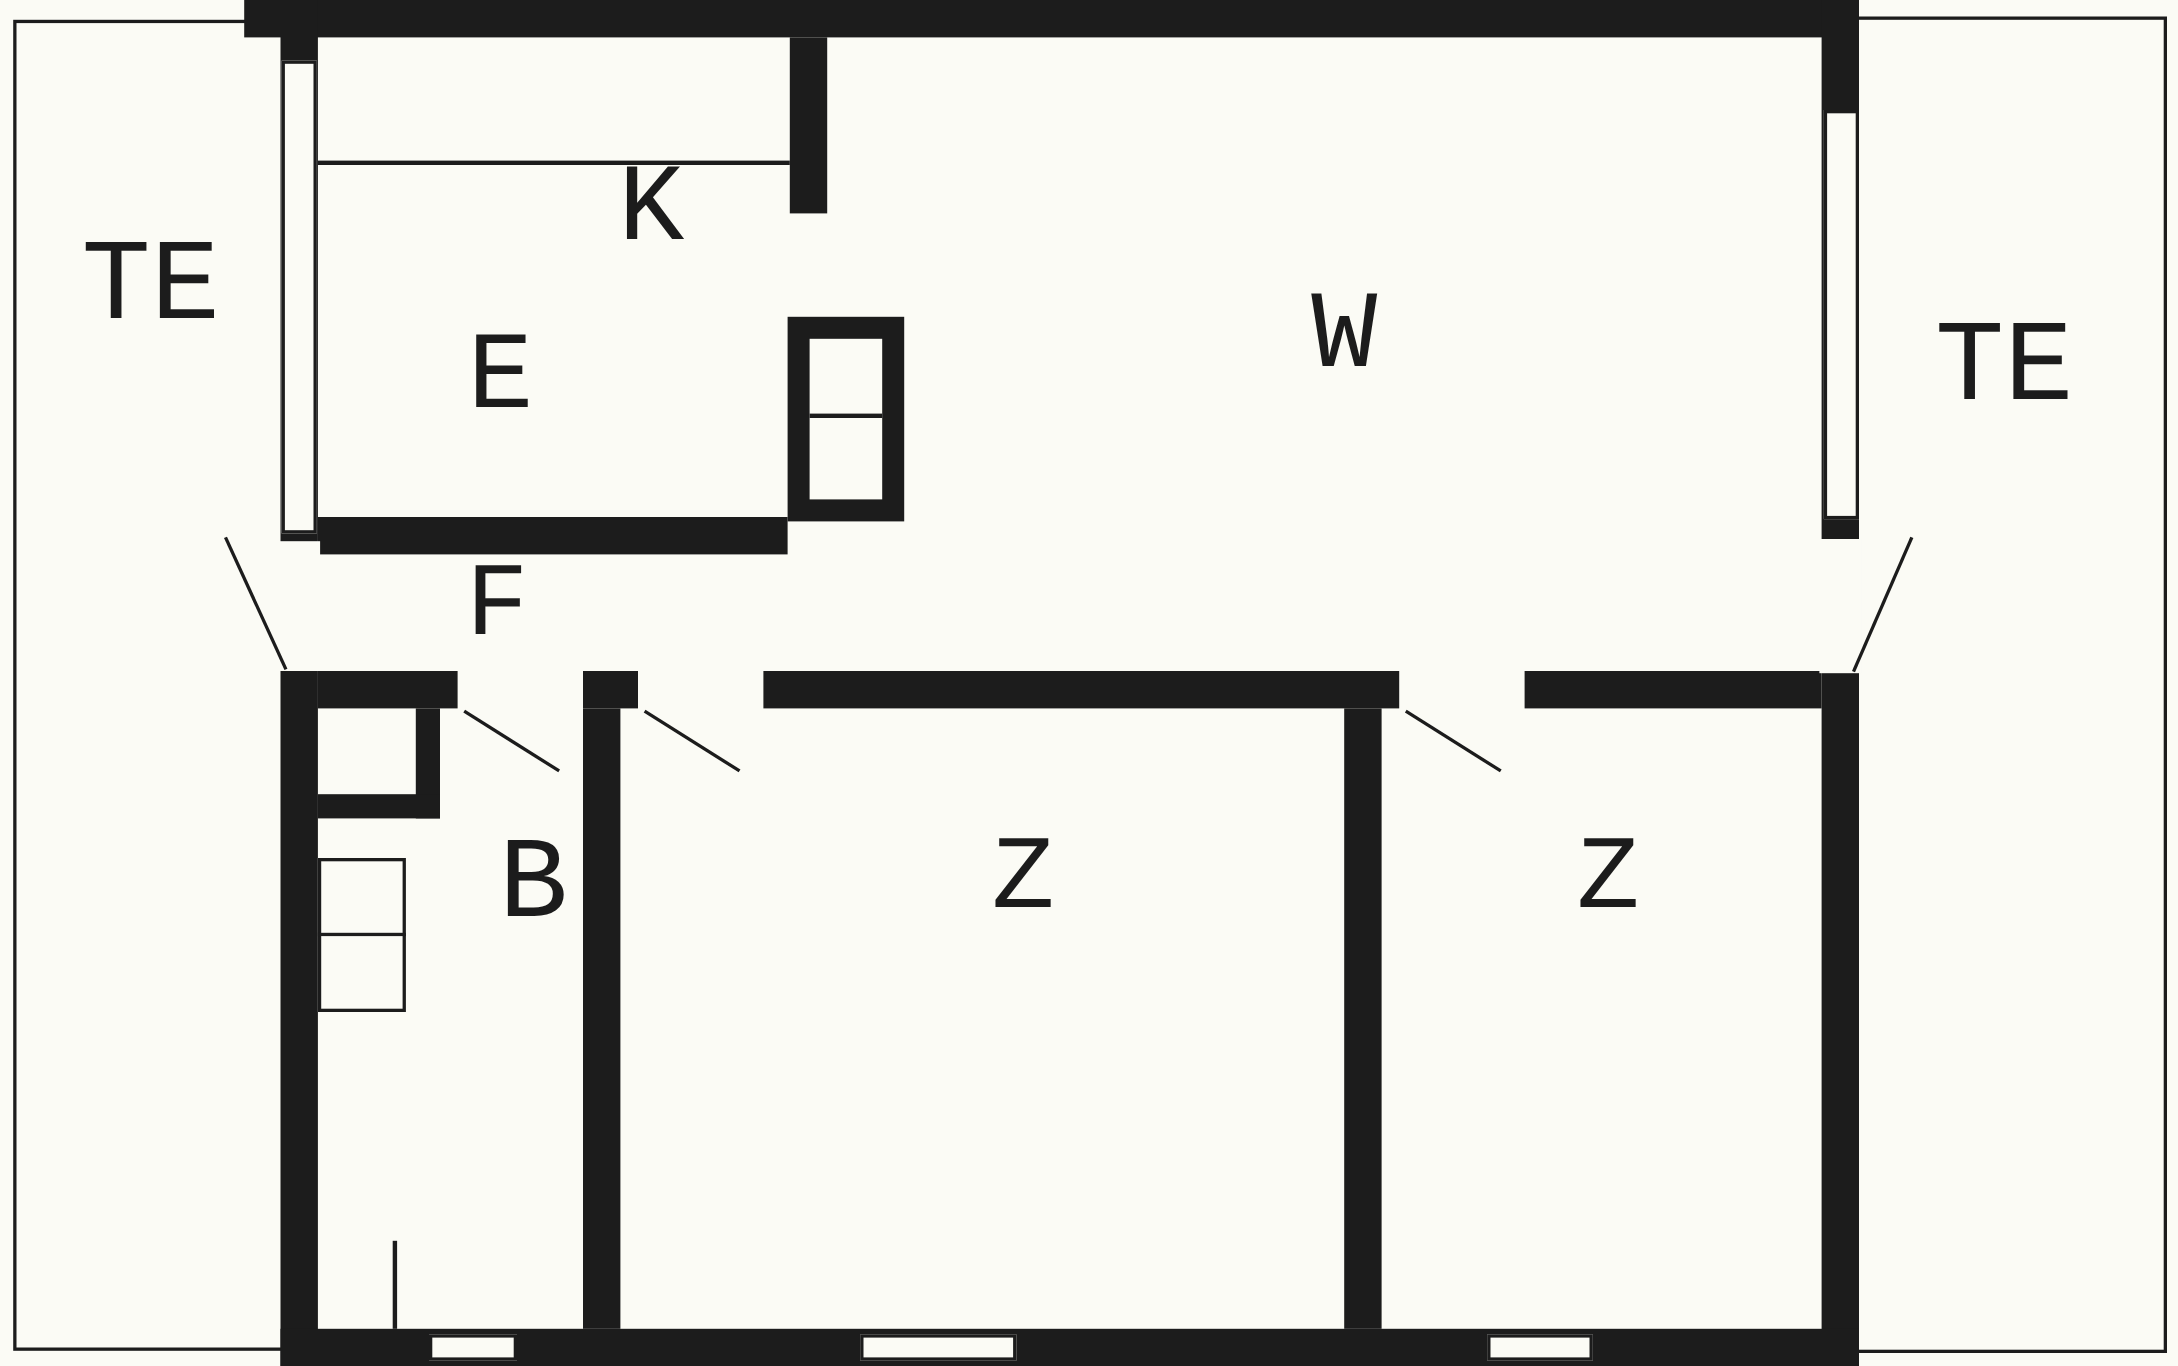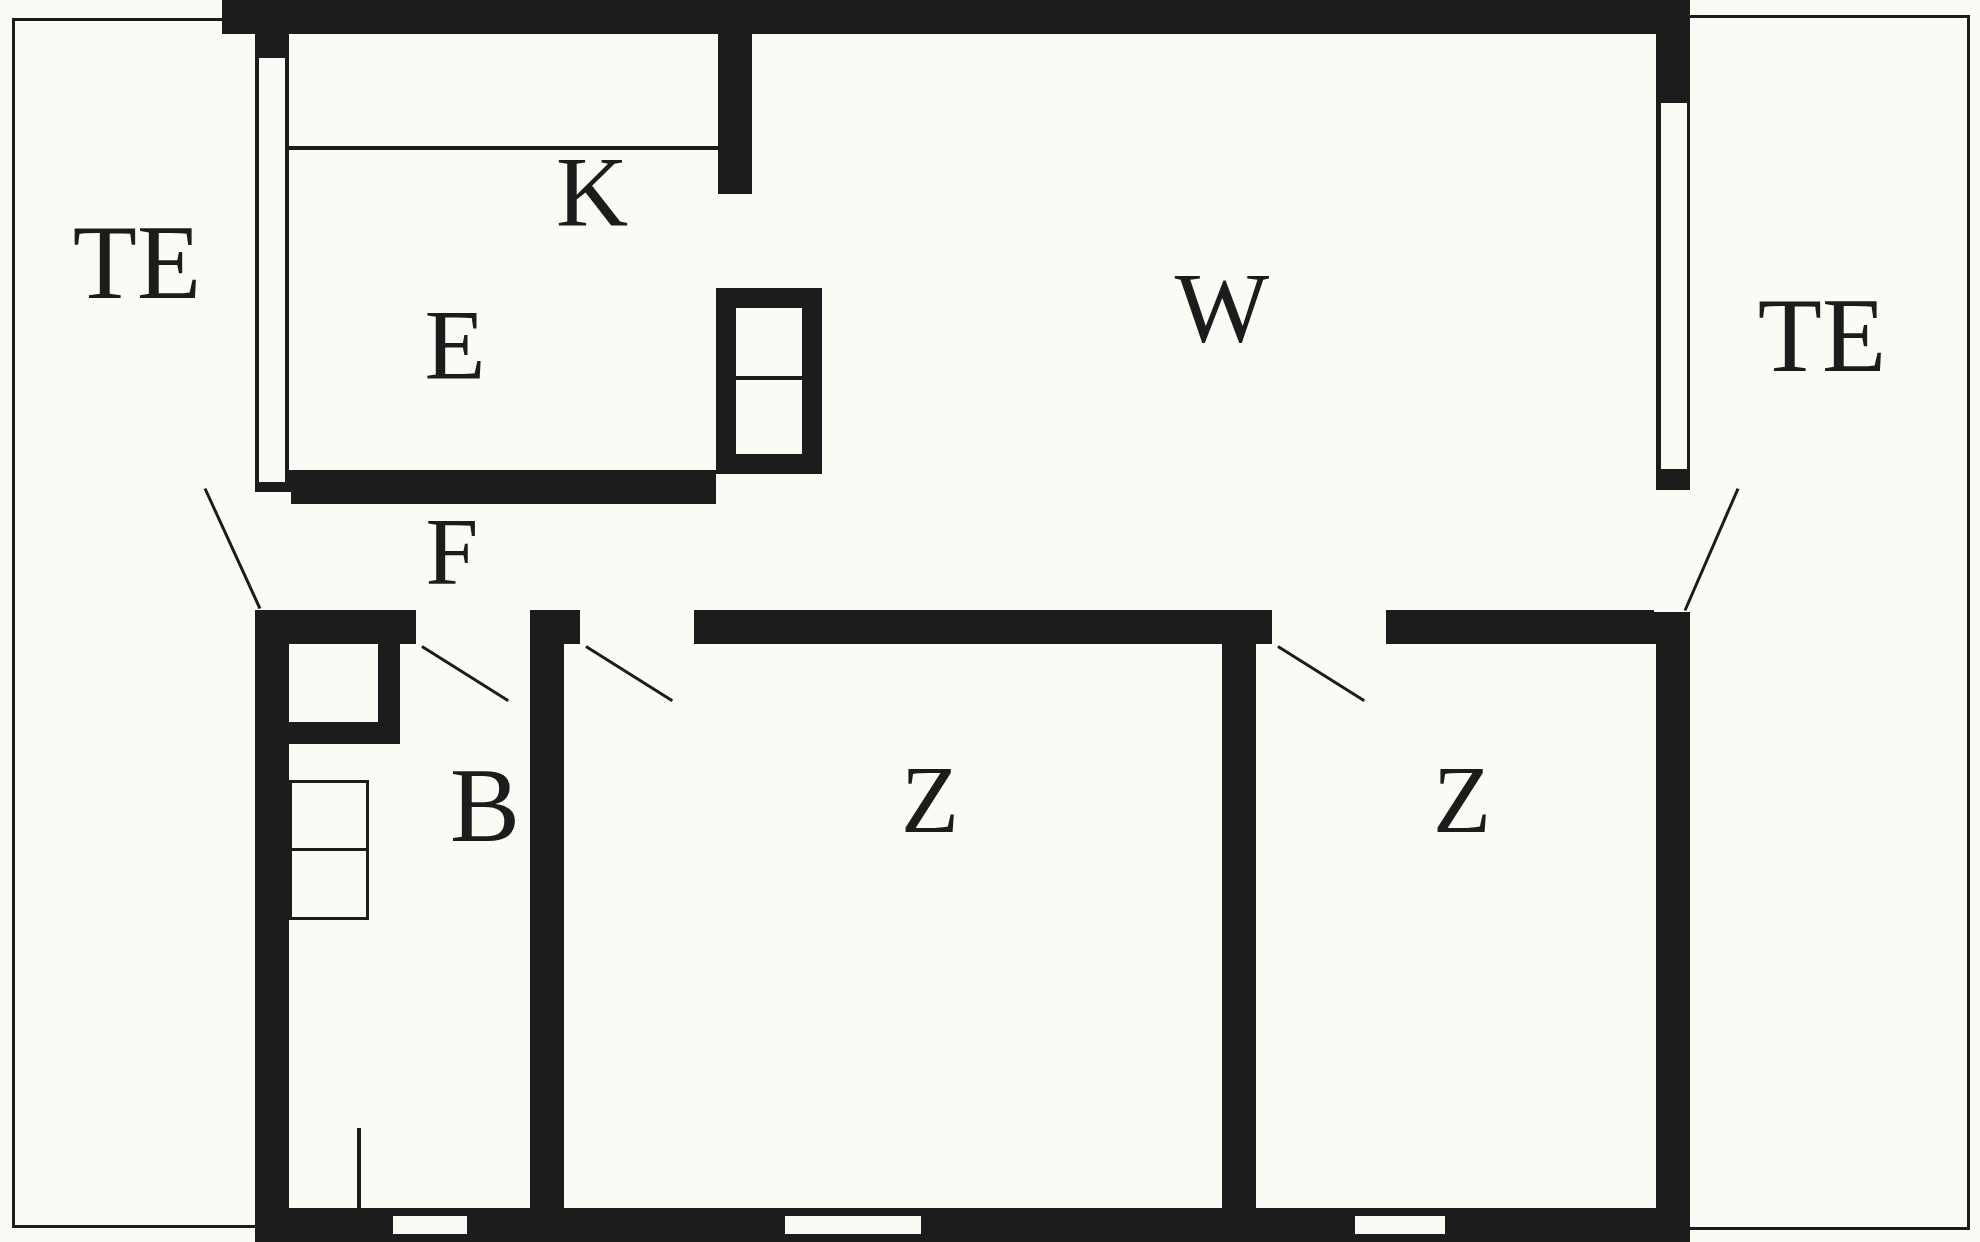--- a/index.html
+++ b/index.html
@@ -5,21 +5,21 @@
   :root{
     --wall:#1c1c1c;
     --floor:#fbfbf5;
   }
   html,body{margin:0;padding:0;background:var(--floor);}
   .plan{
     position:relative;
     width:1980px;height:1242px;
     background:var(--floor);
     overflow:hidden;
-    font-family:Liberation Serif, serif;
+    font-family:Liberation Mono, monospace;
   }
   .plan *{box-sizing:border-box;}
   .wall{position:absolute;background:var(--wall);}
   .win{position:absolute;background:var(--floor);border:3px solid var(--wall);}
   .gap{position:absolute;background:var(--floor);}
   .thin{position:absolute;background:var(--wall);}
   .swing{position:absolute;height:3px;background:var(--wall);transform-origin:0 50%;}
   .terrace{position:absolute;border:3px solid var(--wall);background:var(--floor);}
   .room-label{
     position:absolute;

